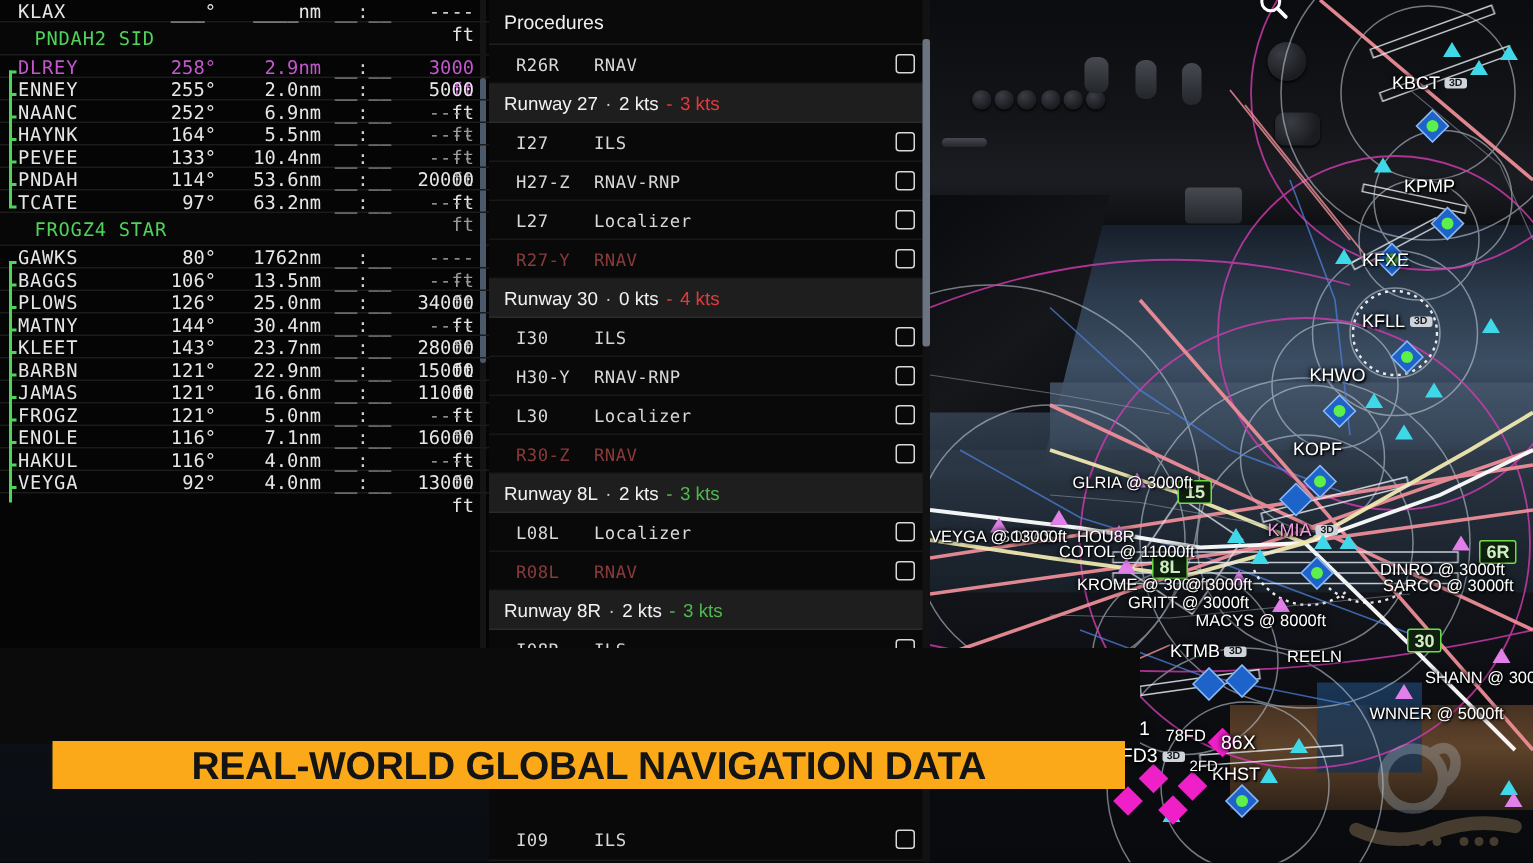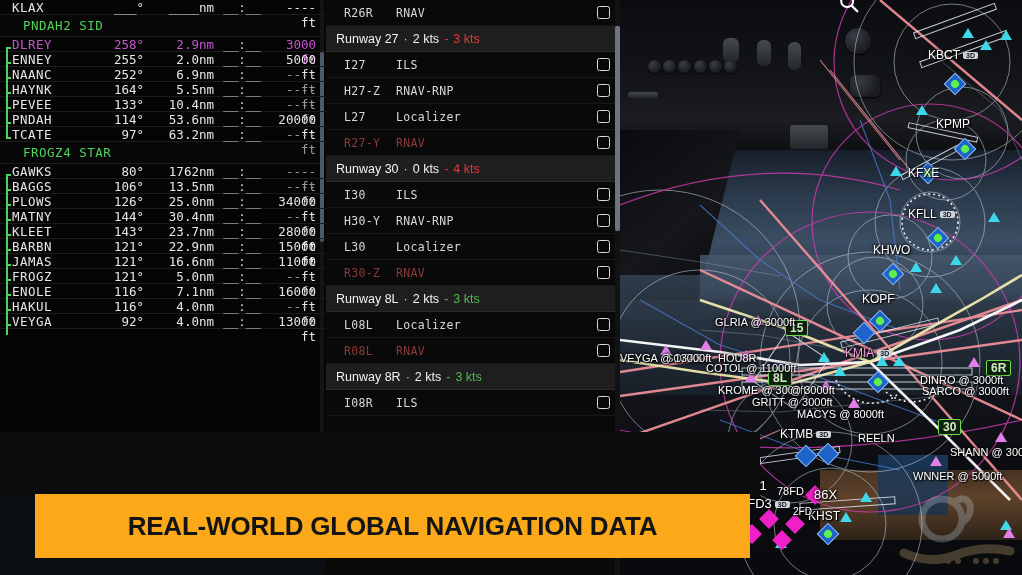--- a/index.html
+++ b/index.html
@@ -270,21 +270,21 @@
   #promo-title {
     position:absolute; left:0; top:0; width:760px; height:64px;
     display:flex; align-items:center; justify-content:center;
     color:#ffffff;
     font-family:"Liberation Sans", sans-serif;
     font-weight:bold;
     font-size:44px;
     letter-spacing:-0.5px;
   }
   #promo-sub {
-    position:absolute; left:35px; top:62px; width:715px; height:64px;
+    position:absolute; left:35px; top:62px; width:715px; height:32px;
     background:#FBA919;
     display:flex; align-items:center; justify-content:center;
     color:#141414;
     font-family:"Liberation Sans", sans-serif;
     font-weight:bold;
     font-size:26px;
     letter-spacing:-0.2px;
   }
 
   
@@ -674,20 +674,21 @@
       <div class="c-ident">VEYGA</div>
       <div class="c-crs">92°</div>
       <div class="c-dist">4.0nm</div>
       <div class="c-eta">__:__</div>
       <div class="c-alt">13000 ft</div>
     </div>
 
   </div>
 
   <div id="proc-panel">
+    <div id="proc-title">Procedures</div>
 
     <div class="proc-item">
       <div class="p-id">R26R</div>
       <div class="p-type">RNAV</div>
       <div class="cbx"></div>
     </div>
 
     <div class="proc-group">
       <span class="hw">Runway 27</span>
       <span class="sep">·</span>

